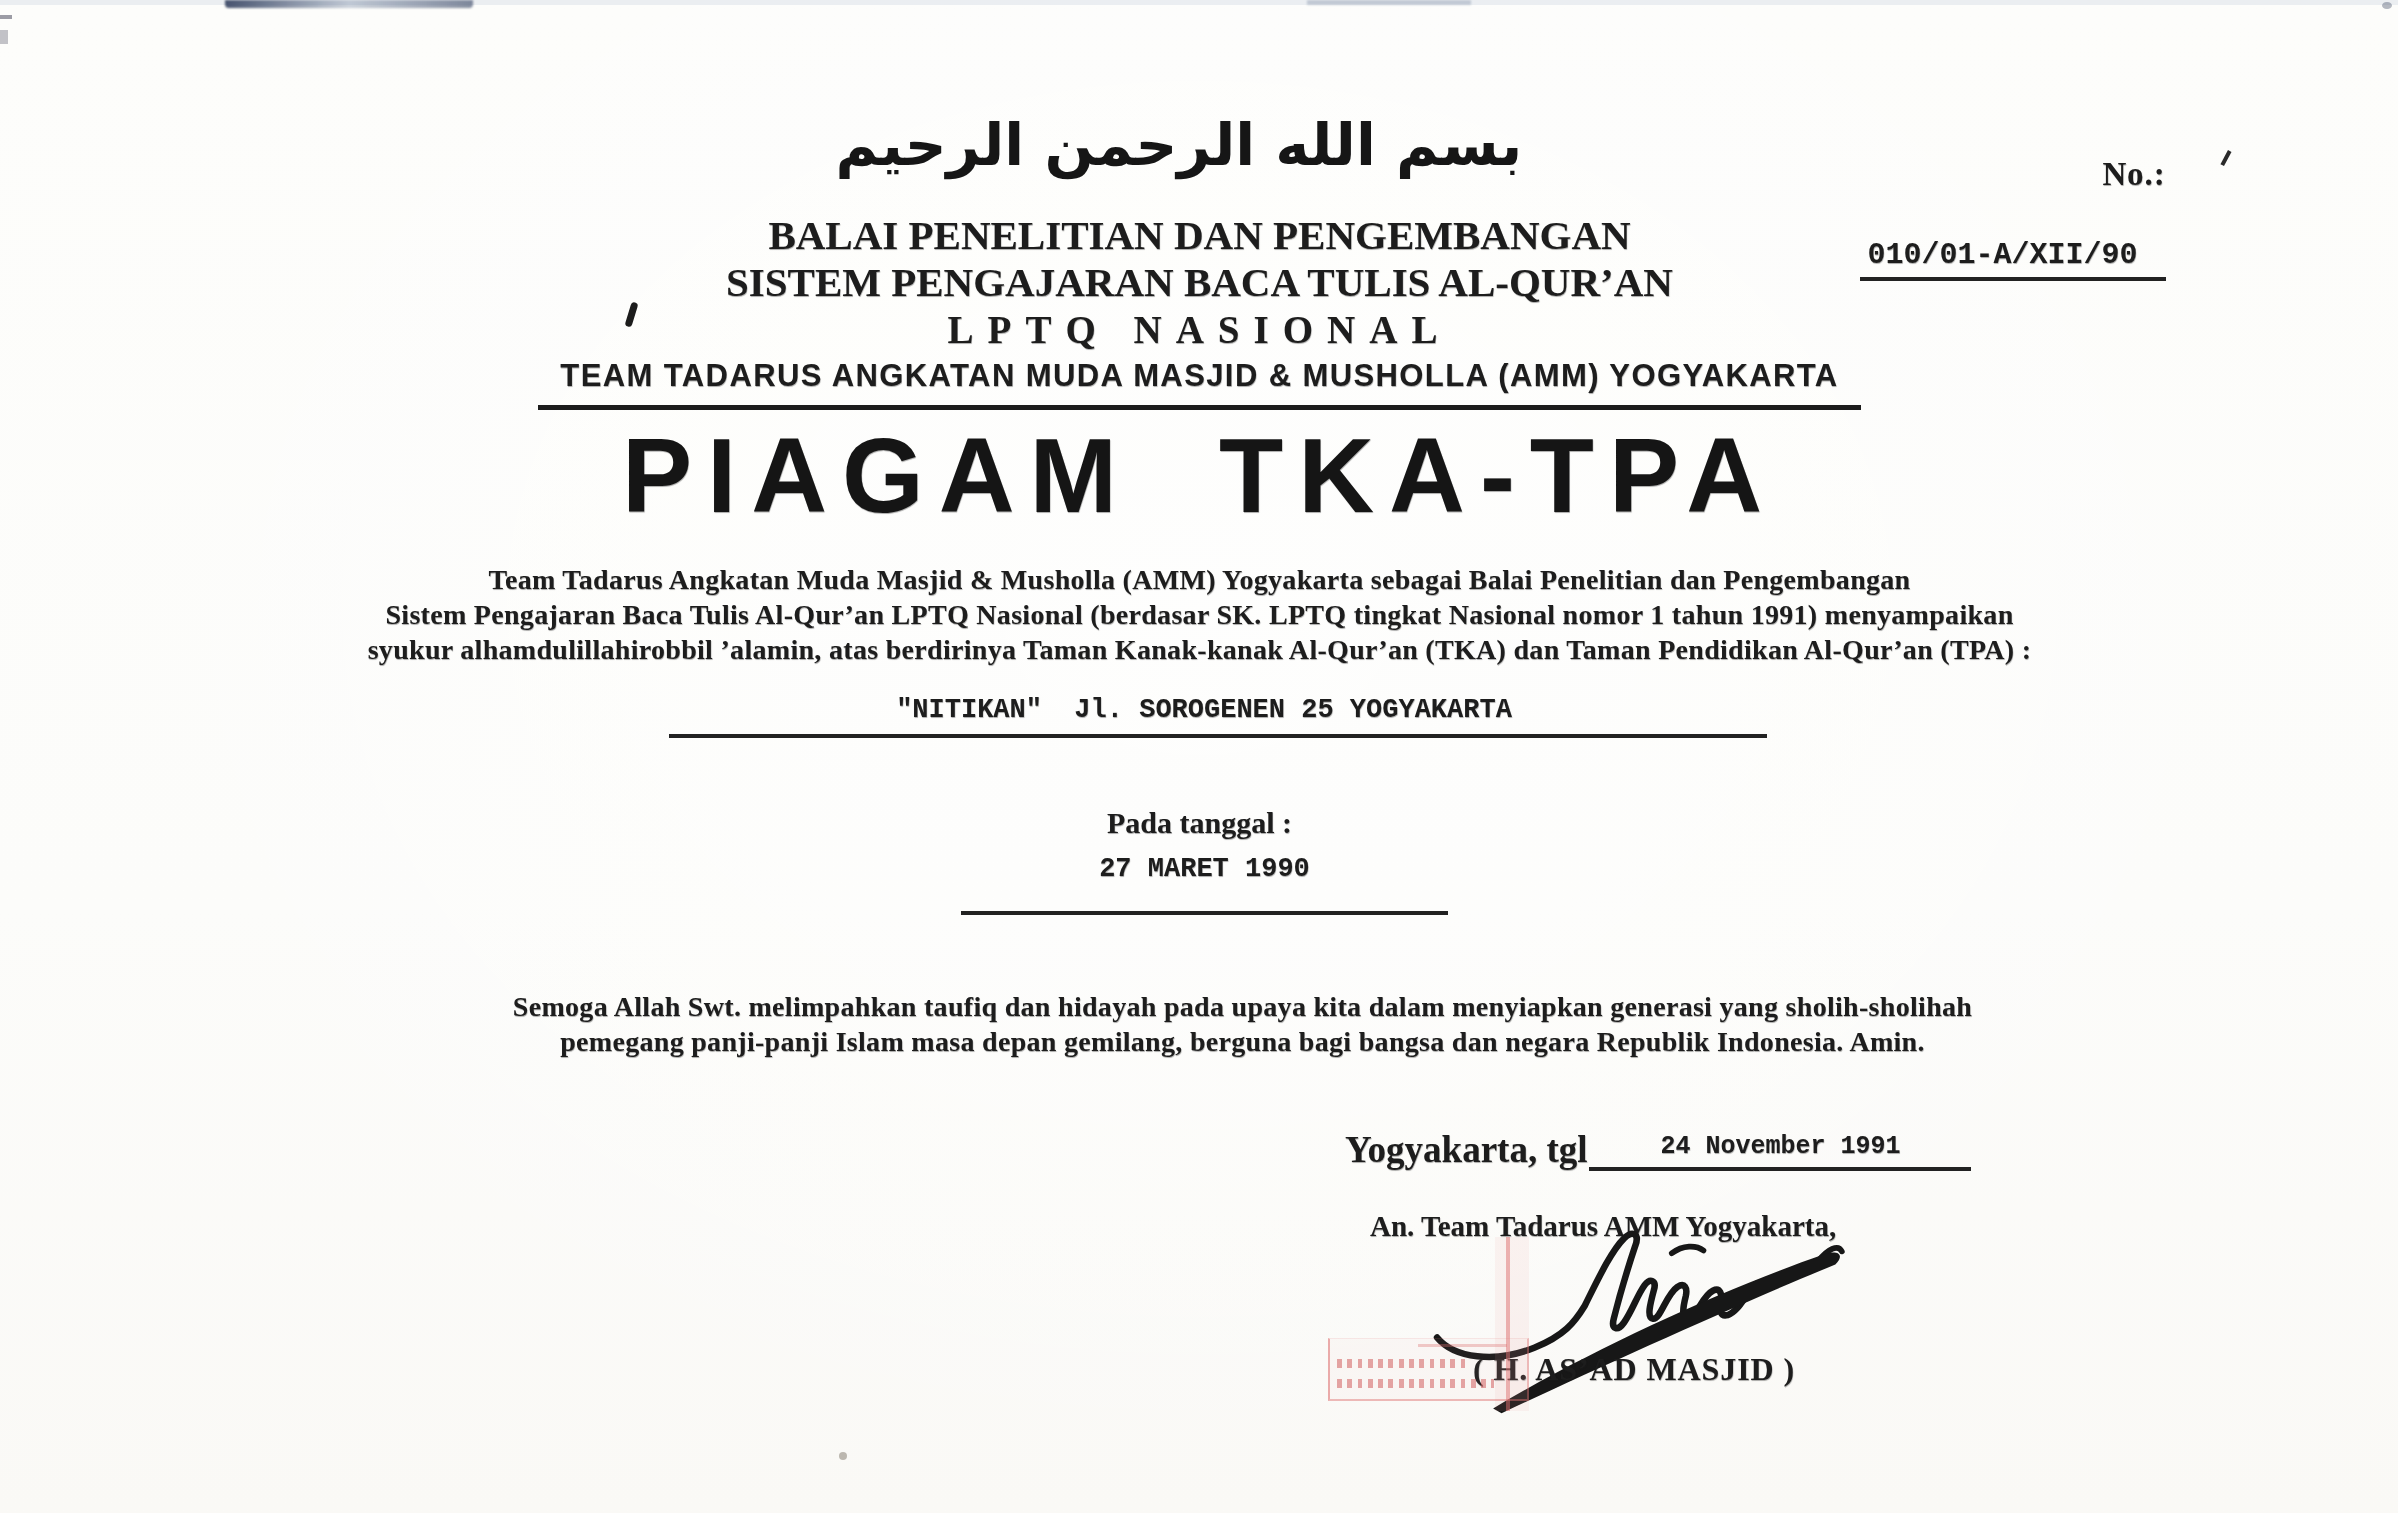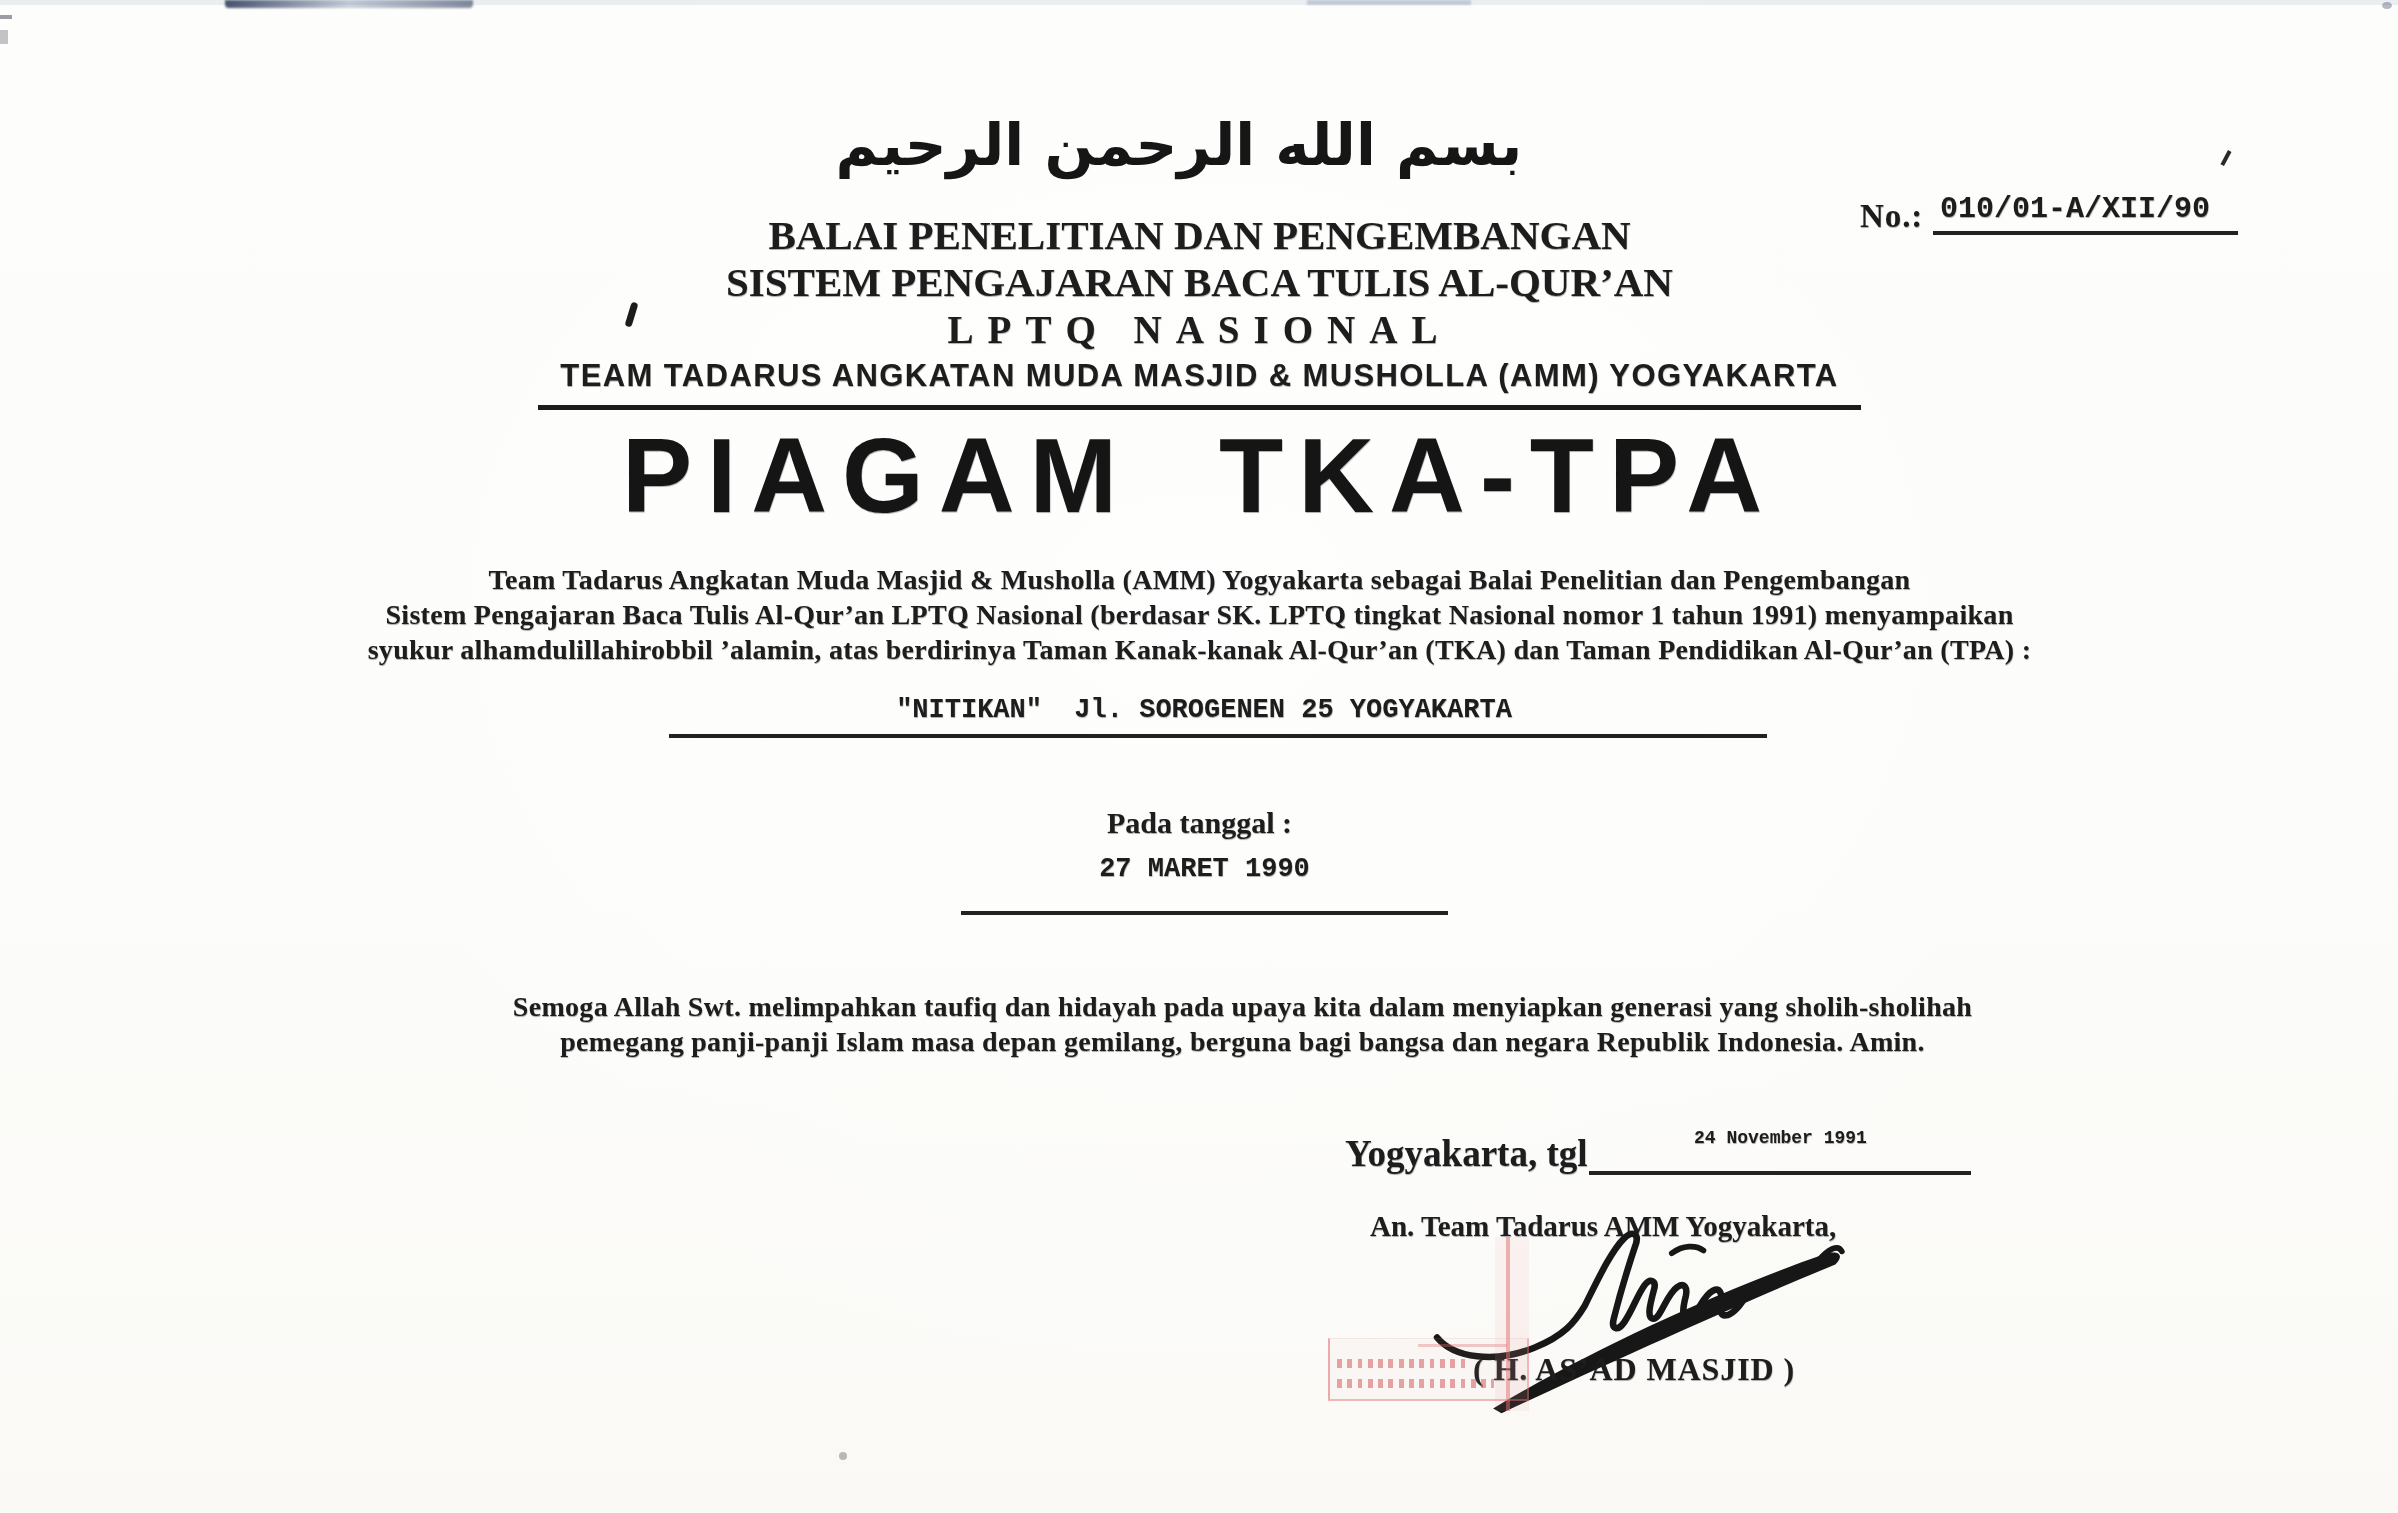--- a/index.html
+++ b/index.html
@@ -11,21 +11,21 @@
     color:#1d1d1d;
   }
   .abs{position:absolute;}
   .center{left:0;width:2399px;text-align:center;}
   .serif{font-family:"Liberation Serif",serif;font-weight:bold;}
   .sans{font-family:"Liberation Sans",sans-serif;font-weight:bold;}
   .mono{font-family:"Liberation Mono",monospace;font-weight:bold;}
   .ink{text-shadow:0.5px 0.5px 0.7px rgba(25,25,25,.35);}
 
   
-  .doc-number{top:156px;left:1860px;display:flex;align-items:flex-end;gap:9.4px;}
+  .doc-number{top:156px;left:1860px;display:flex;align-items:flex-end;gap:9.4px;flex-direction:column;}
   .no-label{font-size:33px;letter-spacing:0.9px;}
   .no-value{font-size:30px;border-bottom:4.7px solid #222;padding:0 28px 5.6px 7.5px;line-height:32px;margin-top:37px;}
 
   
   .bismillah{top:111px;transform:translateX(-20.6px);font-family:"DejaVu Sans",sans-serif;
     font-weight:bold;font-size:58px;direction:rtl;color:#161616;}
 
   
   .hline1{top:212px;font-size:41px;line-height:47px;}
   .hline2{top:259px;font-size:41px;line-height:47px;}
@@ -50,21 +50,21 @@
   .estab-date{top:854px;left:961px;width:487px;border-bottom:4.7px solid #222;
     text-align:center;padding-bottom:27px;font-size:27px;}
 
   
   .closing{top:989px;font-size:28px;line-height:35px;letter-spacing:0.3px;padding-left:43px;}
 
   
   .place-line{top:1128px;left:1345px;display:flex;align-items:flex-end;}
   .place-label{font-size:37px;}
   .sign-date-field{width:382px;border-bottom:4.7px solid #222;text-align:center;
-    font-size:18px;padding-bottom:23px;margin-left:1.9px;}
+    font-size:25px;padding-bottom:6px;margin-left:1.9px;}
   .behalf{top:1210px;left:1370px;font-size:29px;}
   .signature-svg{top:1229px;left:1405px;}
   .signer-name{top:1351px;left:1473px;font-size:32px;letter-spacing:0.9px;}
 
   
   .stamp{background:rgba(222,110,110,.5);}
   .stamp-vline{top:1237px;left:1506px;width:3.7px;height:174px;}
   .stamp-vband{top:1237px;left:1495px;width:34px;height:174px;background:rgba(235,160,160,.10);}
   .stamp-hline{top:1344px;left:1418px;width:89px;height:2.8px;background:rgba(222,110,110,.35);}
   .stamp-rect{top:1338px;left:1328px;width:197px;height:60px;

